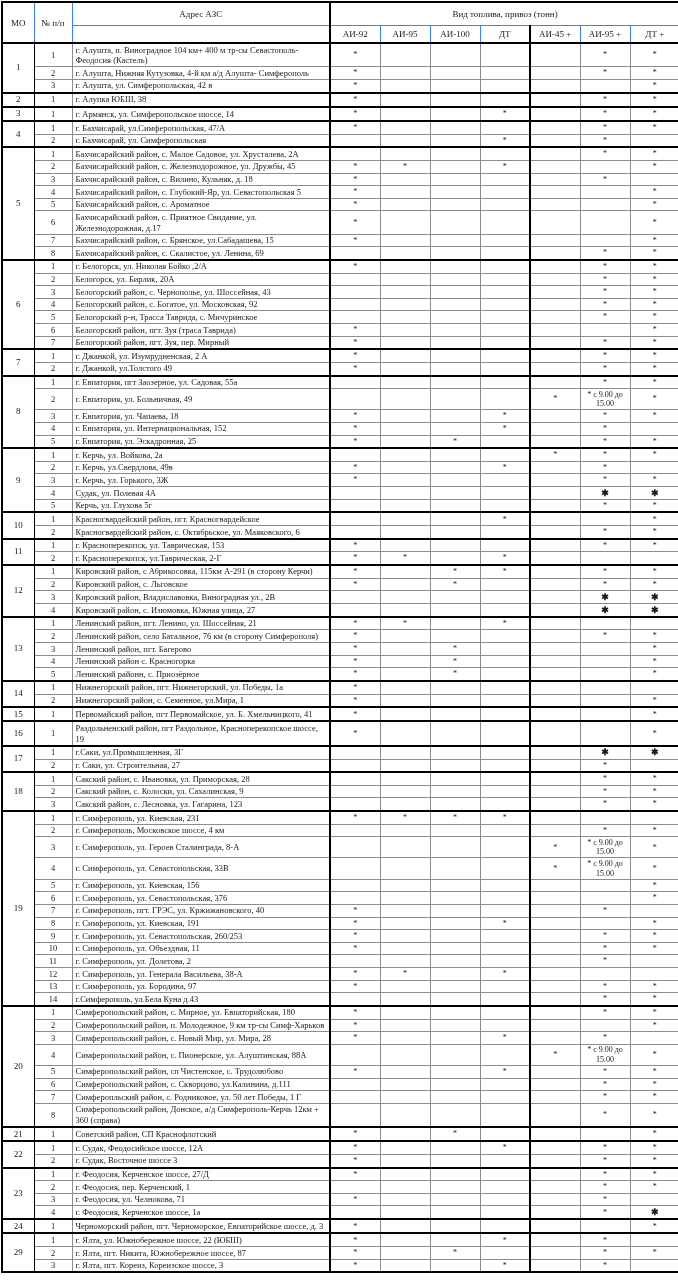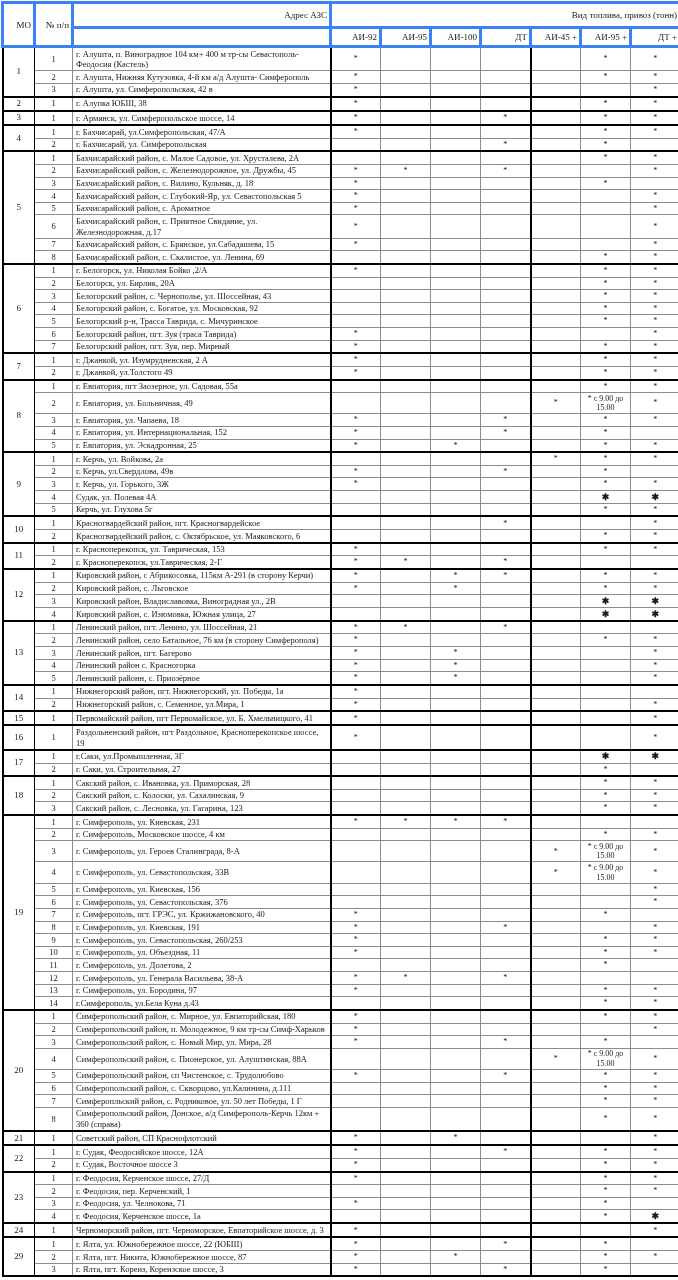--- a/index.html
+++ b/index.html
@@ -4,21 +4,21 @@
 <style>
   html,body{margin:0;padding:0;background:#ffffff;}
   body{width:678px;font-family:"Liberation Serif","DejaVu Serif",serif;color:#1a1a1a;}
   .page{width:678px;box-sizing:border-box;padding:1px;}
   table{width:676px;border-collapse:collapse;table-layout:fixed;border:2px solid #000;}
   col.c-mo{width:32px;}
   col.c-num{width:38px;}
   col.c-addr{width:258px;}
   col.c-fuel{width:50px;}
   th,td{border:1px solid #8c8c8c;vertical-align:middle;overflow:hidden;}
-  thead th{border:3px solid #3b82f6;font-weight:normal;font-size:9px;text-align:right;padding:2px 2px;}
+  thead th{border:1px solid #3b82f6;font-weight:normal;font-size:9px;text-align:center;padding:2px 2px;}
   thead tr.top-row th{padding:6px 2px;}
   thead tr.sub-row th{padding:3px 2px;font-family:Liberation Serif, serif;}
   thead{border-bottom:2px solid #000;}
   td{font-size:8.5px;line-height:1.25;padding:0.5px 2px;}
   td.mo-cell{text-align:center;font-size:9px;border-right:1px solid #000;border-left:2px solid #000;}
   td.num-cell{text-align:center;font-size:8.5px;}
   td.address-cell{text-align:left;padding-left:3px;border-right:2px solid #000;}
   th.b-dark-right,td.b-dark-right{border-right:2px solid #000;}
   td.fuel-cell{text-align:center;font-size:8px;line-height:1.2;}
   td.fuel-cell.bold-mark{font-weight:bold;font-size:9px;}

